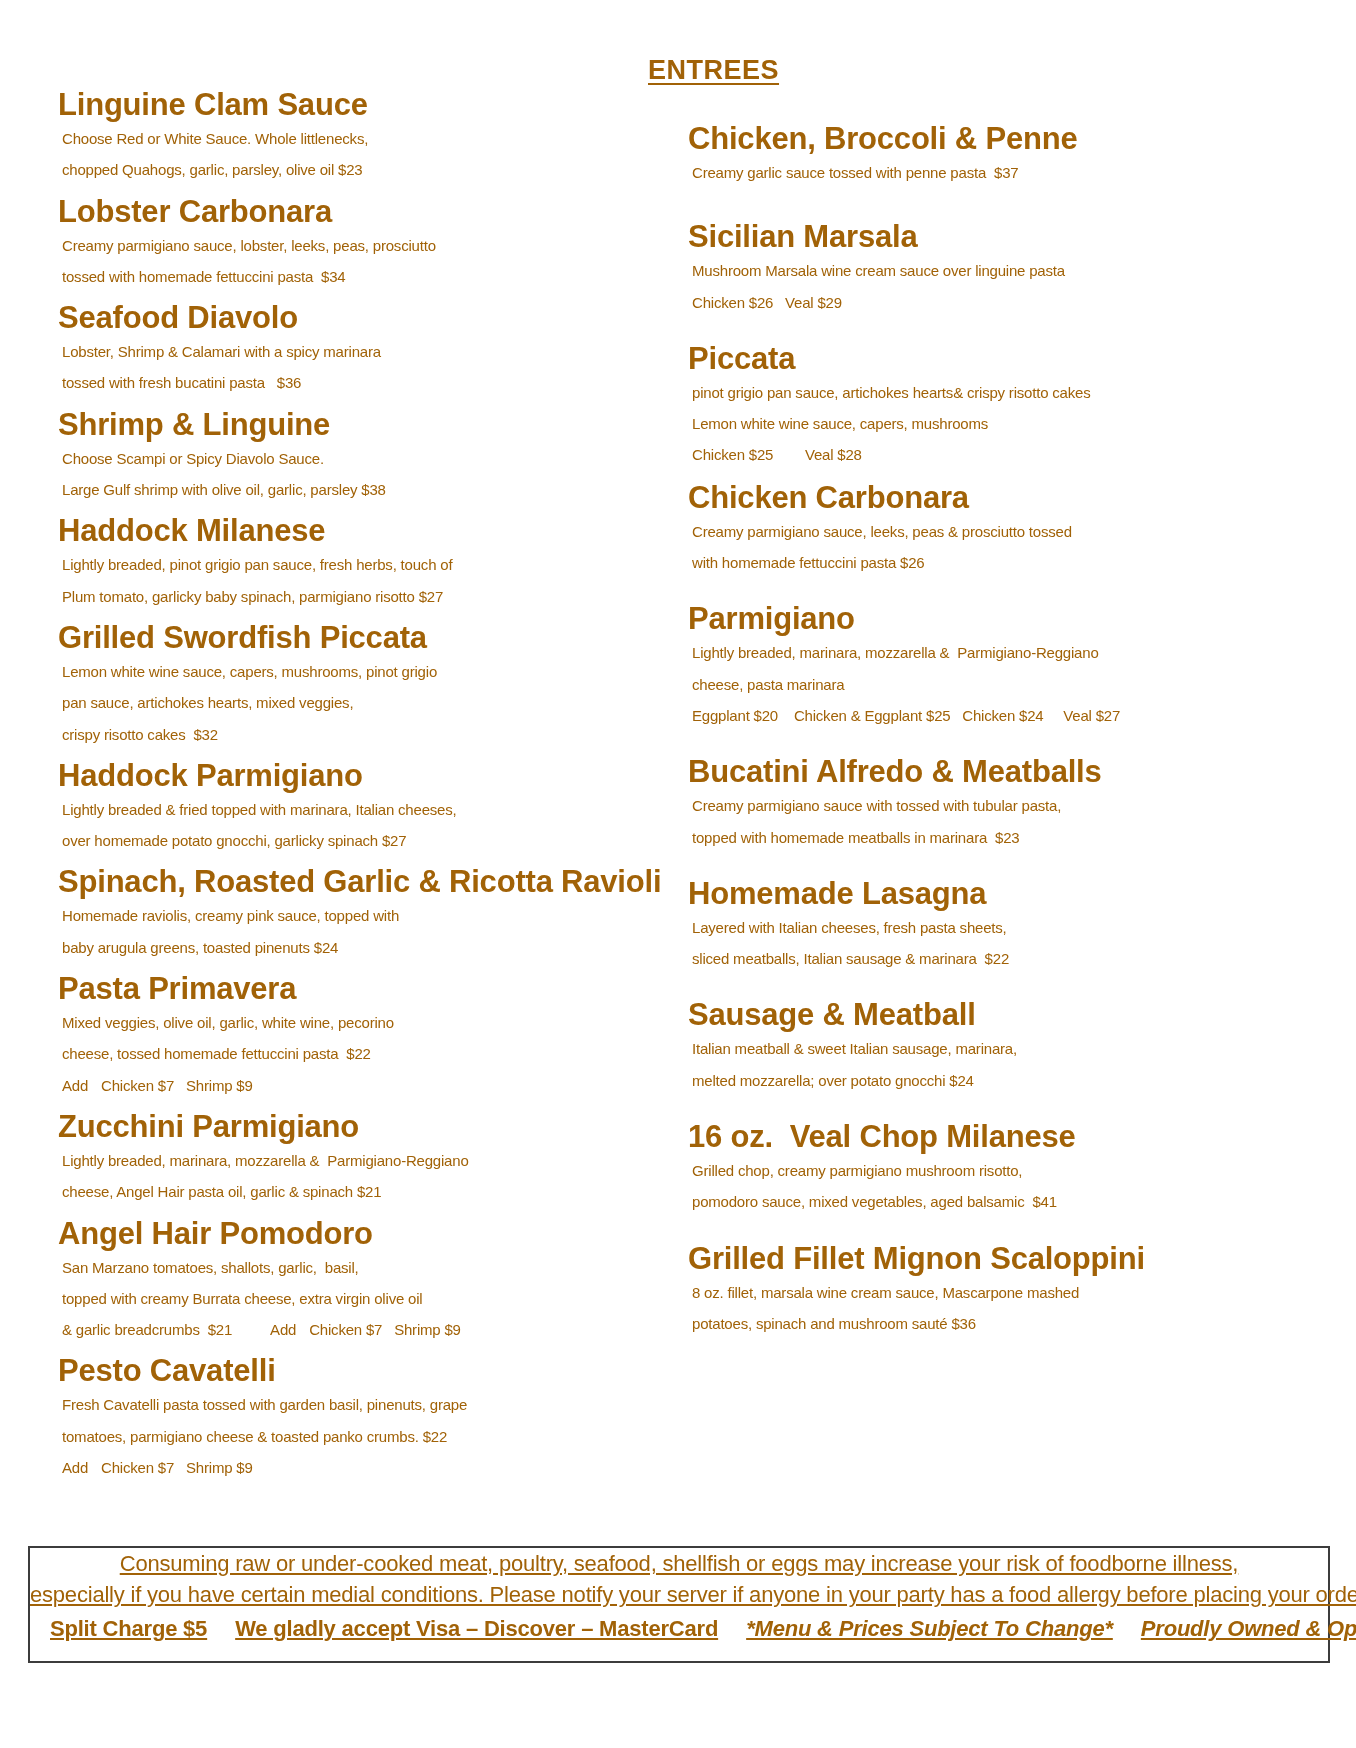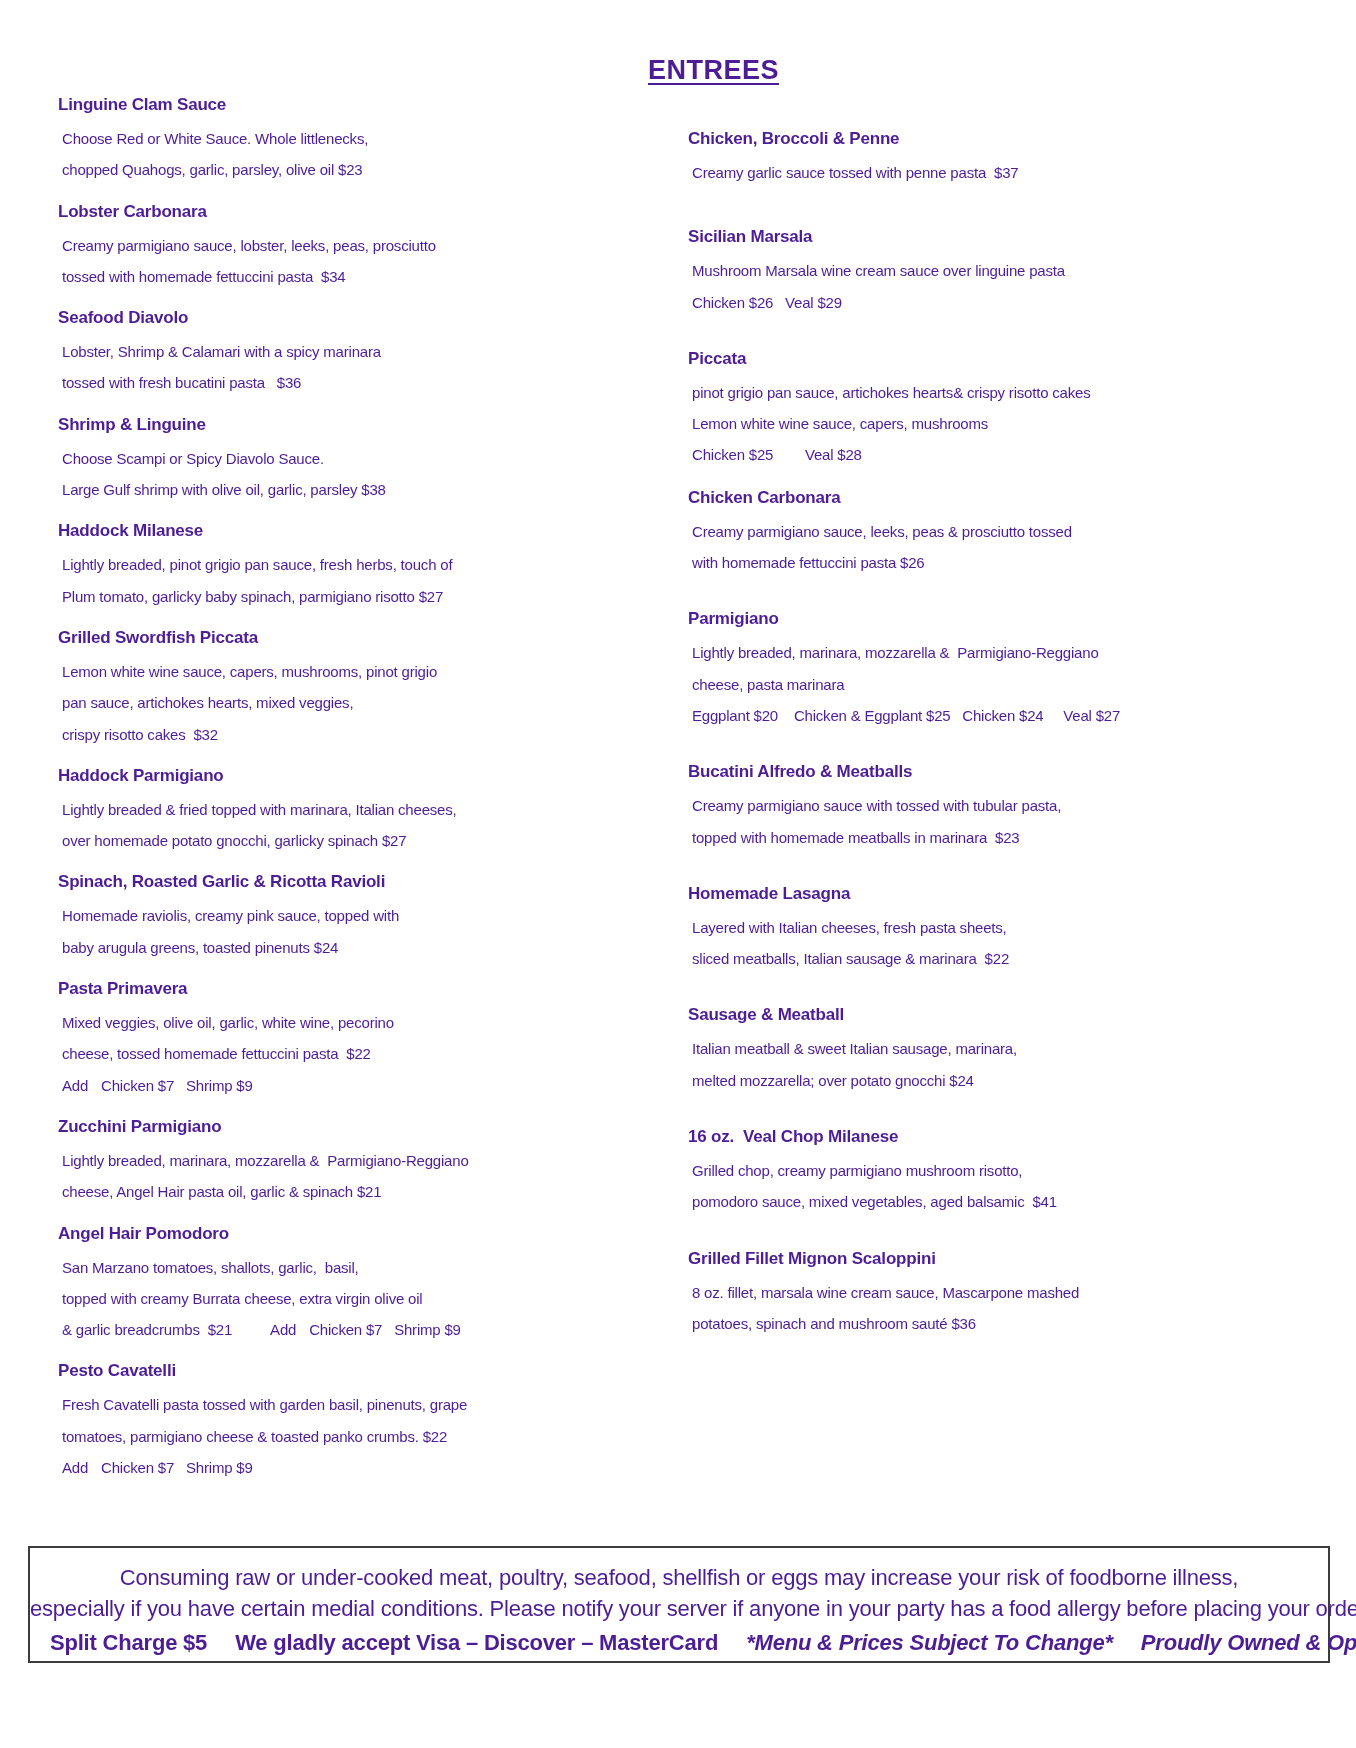--- a/index.html
+++ b/index.html
@@ -1,50 +1,51 @@
 <!DOCTYPE html>
 <html><head>
 <meta charset="utf-8">
 <style>
   html,body { margin:0; padding:0; background:#e8e8e8; }
   .page {
     position:relative; width:1356px; height:1748px; margin:0 auto;
-    background:#ffffff; color:#4c1d95;
+    background:#ffffff; color:#a16207;
     font-family:"Liberation Sans", sans-serif;
     overflow:hidden;
   }
   .entrees-title {
     position:absolute; top:55px; left:648px;
     font-size:27px; font-weight:700; letter-spacing:.5px;
     text-decoration:underline; text-underline-offset:4px; text-decoration-thickness:2px;
     white-space:pre;
   }
   .col { position:absolute; }
   .col-left  { left:58px;  top:88px;  width:630px; }
   .col-right { left:688px; top:122px; width:660px; }
   .item { margin-bottom:11px; }
   .col-right .item { margin-bottom:26px; }
   .col-right .item.tight { margin-bottom:12px; }
   .col-right .item.loose { margin-bottom:34px; }
   .item h3 {
-    margin:0; font-size:17px; line-height:33px; font-weight:700; white-space:pre;
+    margin:0; font-size:31px; line-height:33px; font-weight:700; white-space:pre;
     letter-spacing:-0.2px;
   }
   .item .line {
     margin:4px; font-size:15px; line-height:27.3px; font-weight:400; white-space:pre;
     letter-spacing:-0.2px;
   }
   .price-line { font-weight:700; }
   .add-label { margin-right:13px; }
   .gap-left { margin-left:38px; }
   .addon-bold { font-weight:400; }
   .footer-box {
     position:absolute; left:28px; top:1546px; width:1302px; height:117px;
-    border:2px solid #3c3c3c; box-sizing:border-box; padding-top:14px;
+    border:2px solid #3c3c3c; box-sizing:border-box; 
     background:#fff;
+    text-decoration:underline;
   }
   .f-center { margin:0; text-align:center; font-size:22px; line-height:31px; white-space:pre; letter-spacing:-0.2px; }
   .f-bold-row { margin:3px 0 0 20px; font-size:22px; line-height:31px; white-space:pre; letter-spacing:-0.2px; }
   .f-seg { font-weight:700; margin-right:28px; }
   .f-italic { font-style:italic; }
 </style>
 </head>
 <body>
 
 <div class="page">

